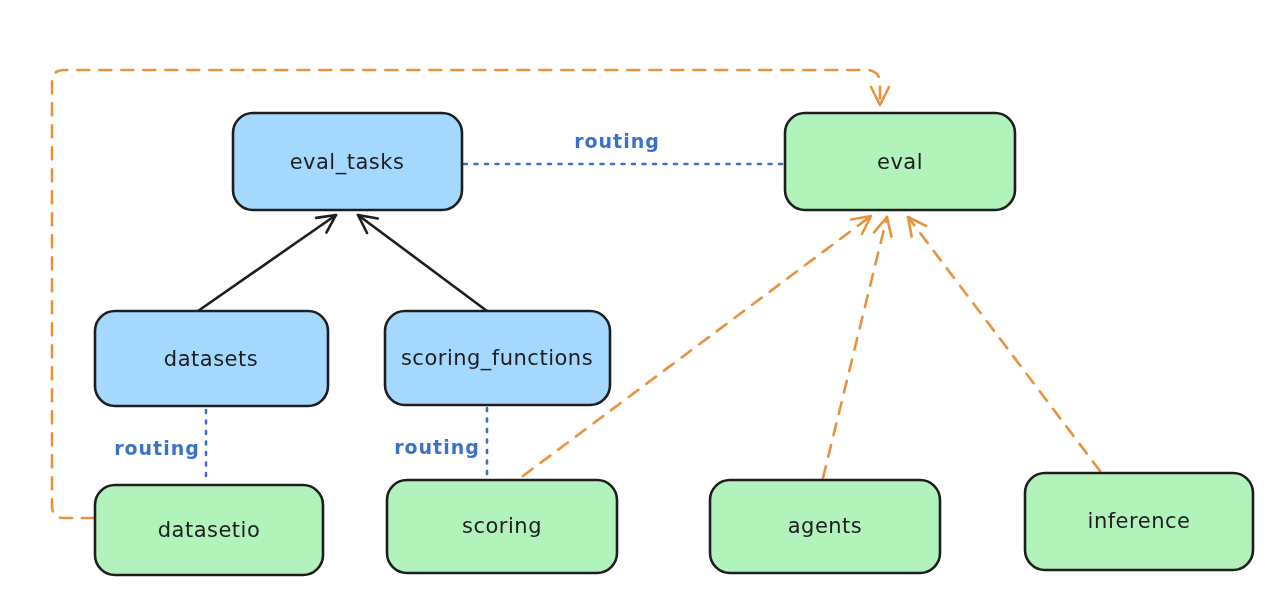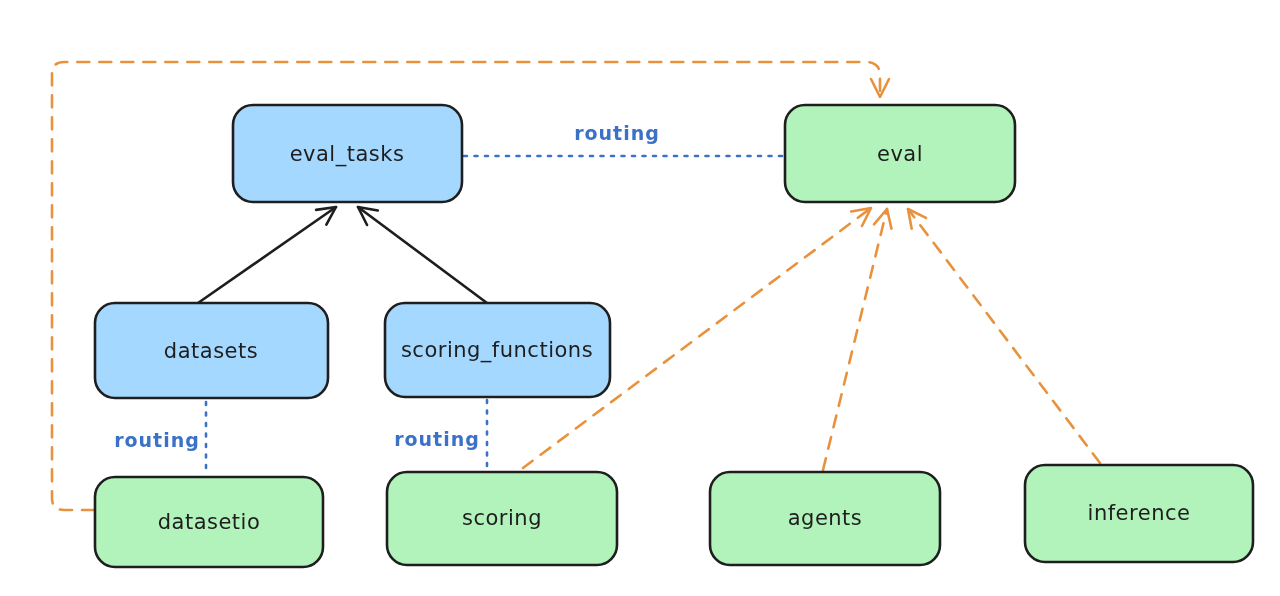--- a/index.html
+++ b/index.html
@@ -4,21 +4,21 @@
 <style>
   html, body {
     margin: 0;
     padding: 0;
     background: #ffffff;
     width: 1280px;
     height: 596px;
     overflow: hidden;
     font-family: "DejaVu Sans", sans-serif;
   }
-  .canvas-wrap { width: 1280px; height: 447px; }
+  .canvas-wrap { width: 1280px; height: 447px; margin-top: 8px; }
   svg { display: block; }
 
   .node rect {
     stroke: #1e1e1e;
     stroke-width: 2.6;
   }
   .node text {
     font-family: "DejaVu Sans", sans-serif;
     font-size: 21px;
     fill: #1e1e1e;

